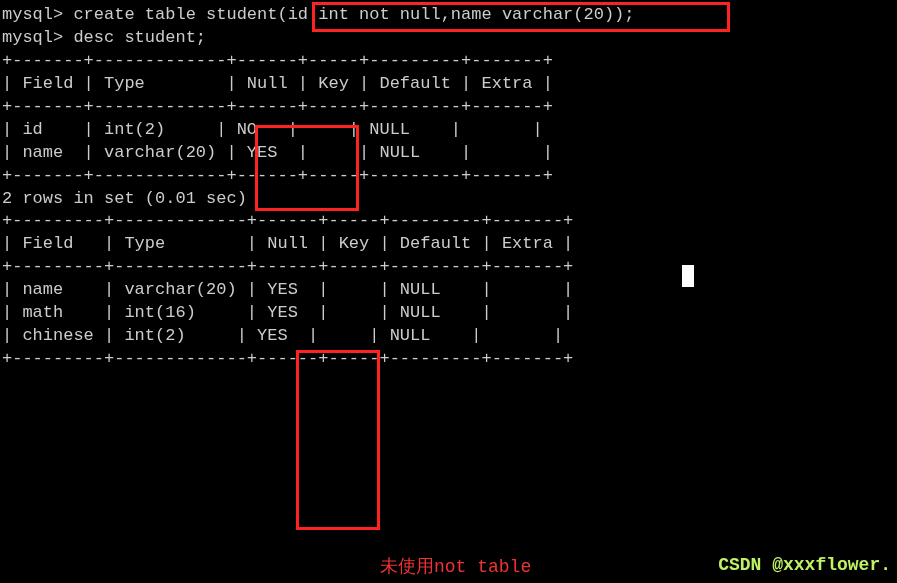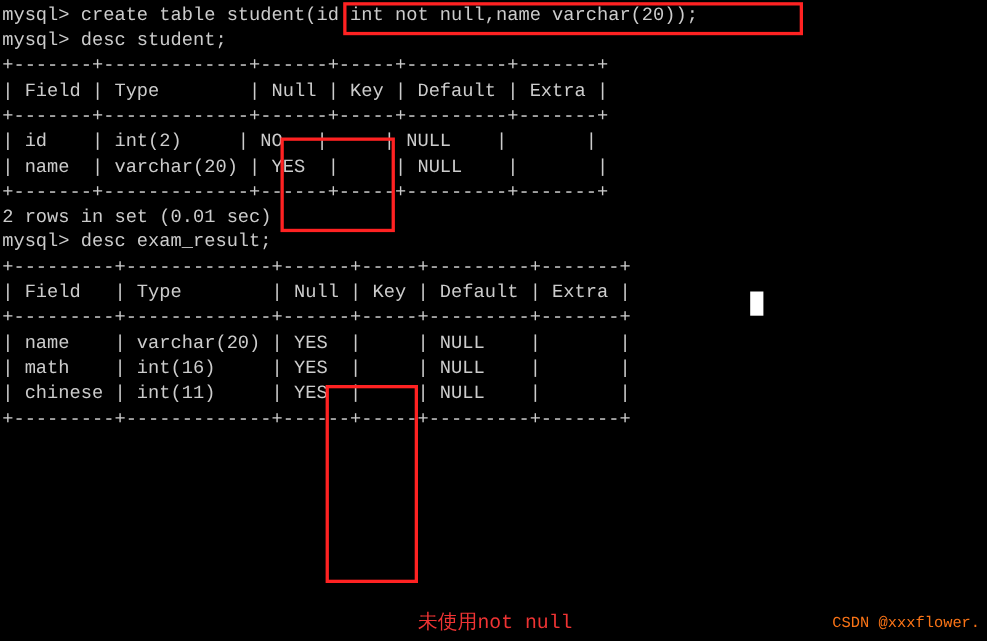--- a/index.html
+++ b/index.html
@@ -51,24 +51,25 @@
     }
     .annotation {
       position: absolute;
       color: #e33;
       top: 555px;
       left: 380px;
       font-size: 18px;
     }
     .watermark {
       position: absolute;
-      color: #f97316;
+      color: #bef264;
       bottom: 6px;
       right: 6px;
-      font-size: 14px;
+      font-size: 18px;
+      font-weight: bold;
     }
     .cursor-block {
       position: absolute;
       width: 12px;
       height: 22px;
       background: #fff;
       top: 265px;
       left: 682px;
     }
   </style>
@@ -80,30 +81,29 @@
   <div class="line"></div>
   <div class="line">mysql&gt; desc student;</div>
   <div class="line">+-------+-------------+------+-----+---------+-------+</div>
   <div class="line">| Field | Type        | Null | Key | Default | Extra |</div>
   <div class="line">+-------+-------------+------+-----+---------+-------+</div>
   <div class="line">| id    | int(2)     | NO   |     | NULL    |       |</div>
   <div class="line">| name  | varchar(20) | YES  |     | NULL    |       |</div>
   <div class="line">+-------+-------------+------+-----+---------+-------+</div>
   <div class="line">2 rows in set (0.01 sec)</div>
   <div class="line"></div>
-  <div class="line">mysql&gt; desc exam_result;</div>
   <div class="line">+---------+-------------+------+-----+---------+-------+</div>
   <div class="line">| Field   | Type        | Null | Key | Default | Extra |</div>
   <div class="line">+---------+-------------+------+-----+---------+-------+</div>
   <div class="line">| name    | varchar(20) | YES  |     | NULL    |       |</div>
   <div class="line">| math    | int(16)     | YES  |     | NULL    |       |</div>
-  <div class="line">| chinese | int(11)     | YES  |     | NULL    |       |</div>
+  <div class="line">| chinese | int(2)     | YES  |     | NULL    |       |</div>
   <div class="line">+---------+-------------+------+-----+---------+-------+</div>
 </div>
 
 <div class="redbox1"></div>
 <div class="redbox2"></div>
 <div class="redbox3"></div>
 
 <div class="cursor-block"></div>
 
-<div class="annotation">未使用not null</div>
+<div class="annotation">未使用not table</div>
 <div class="watermark">CSDN @xxxflower.</div>
 
 </body></html>

